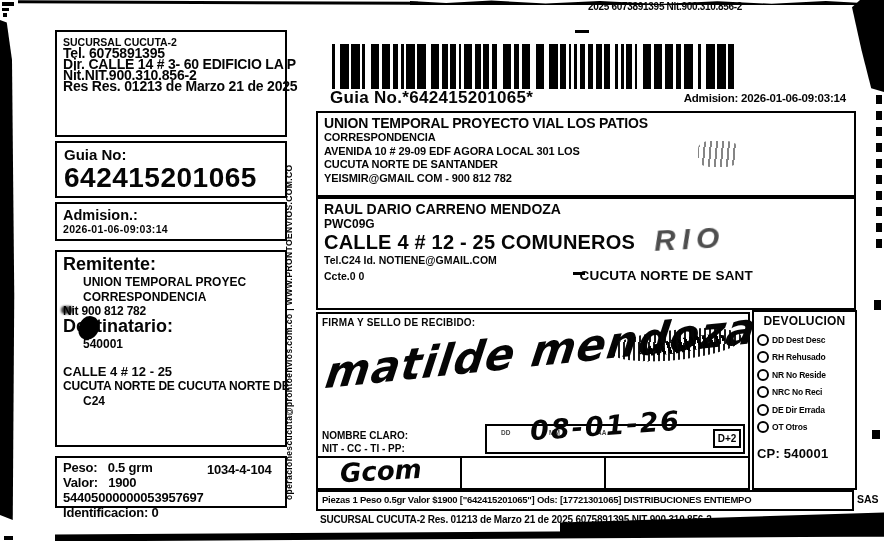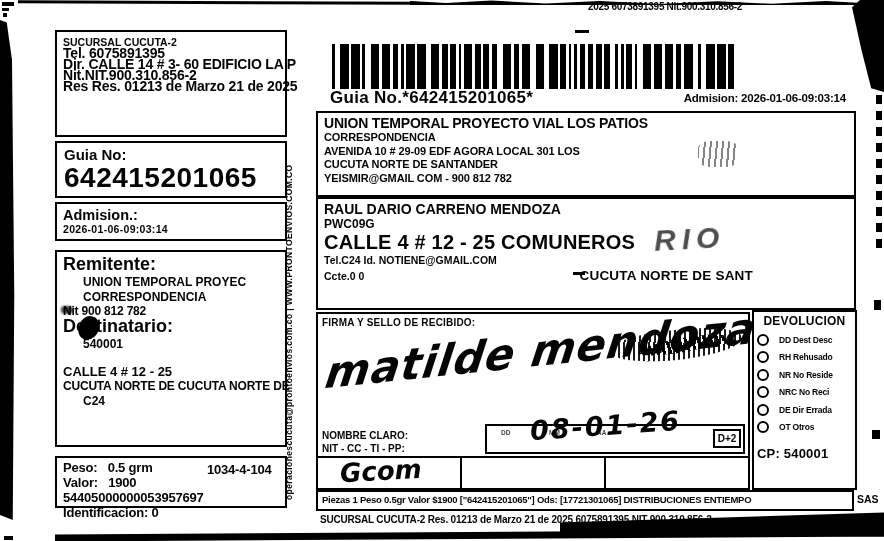--- a/index.html
+++ b/index.html
@@ -77,21 +77,21 @@
   .d2{position:absolute;right:2px;top:3px;width:28px;height:19px;border:2px solid #000;box-sizing:border-box;
       font-size:10px;text-align:center;line-height:16px;}
   .date-hand{left:212px;top:96px;font-size:27px;letter-spacing:2px;transform:rotate(-4deg);white-space:nowrap;}
   .sigrow{left:-2px;top:142px;width:434px;height:34px;border:2px solid #000;box-sizing:border-box;display:flex;}
   .sigrow .c1{width:142px;border-right:2px solid #000;}
   .sigrow .c2{width:142px;border-right:2px solid #000;}
   .sigrow .c3{flex:1;}
   .name-hand{left:22px;top:142px;font-size:26px;transform:rotate(-3deg);}
   .devol{left:752px;top:310px;width:105px;height:180px;padding:2px 3px;}
   .devol .title{font-size:12px;text-align:center;letter-spacing:.2px;}
-  .dev-row{display:flex;align-items:center;gap:10px;margin-top:5.5px;}
+  .dev-row{display:flex;align-items:center;gap:3px;margin-top:5.5px;}
   .dev-radio{width:8px;height:8px;border:2.5px solid #000;border-radius:50%;flex:none;}
   .dev-txt{font-size:8.5px;letter-spacing:-0.2px;white-space:nowrap;}
   .devol .cp{font-size:13px;margin-top:13px;letter-spacing:.2px;}
   .pieces{left:316px;top:490px;width:538px;height:21px;padding:2px 4px;overflow:hidden;}
   .pieces .txt{font-size:9.5px;letter-spacing:-0.25px;white-space:nowrap;}
   .sas{left:857px;top:493px;font-size:10.5px;}
   .footerline{left:320px;top:514px;font-size:10px;letter-spacing:-0.2px;white-space:nowrap;z-index:1;}
   
   .art{position:absolute;background:#000;z-index:5;}
   .topline1{left:18px;top:1px;width:400px;height:3px;transform:rotate(.25deg);}

